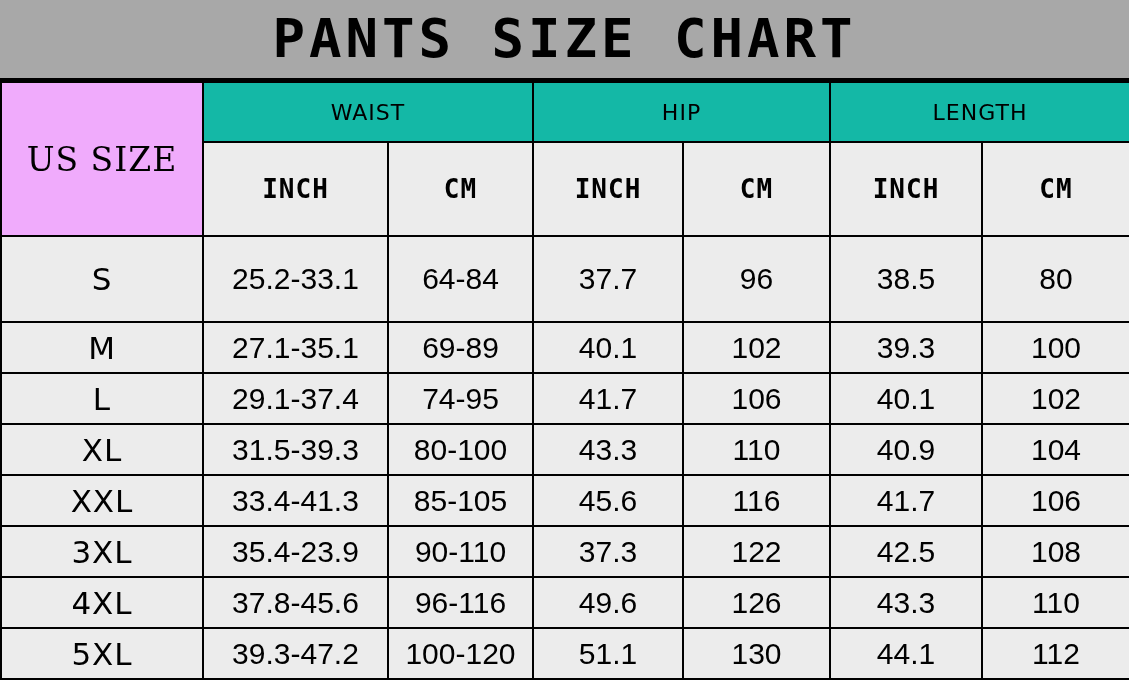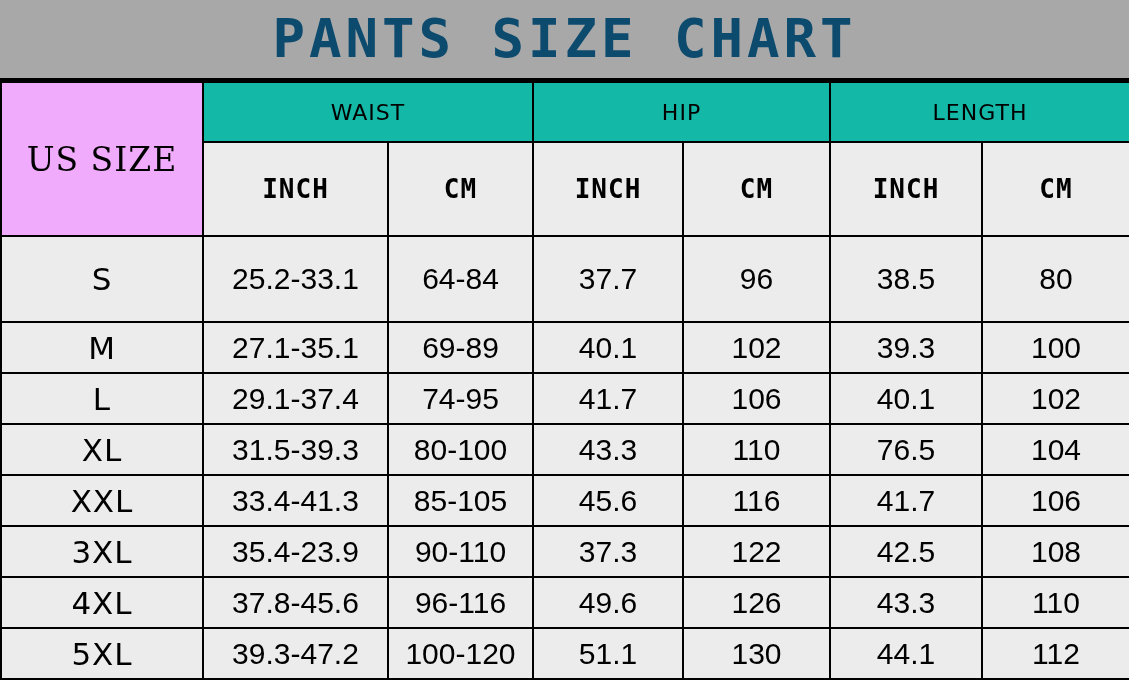--- a/index.html
+++ b/index.html
@@ -27,21 +27,21 @@
     align-items: center;
     justify-content: center;
     border-bottom: 3px solid #000;
     box-sizing: border-box;
   }
   .title-bar .title-text {
     font-family: "DejaVu Sans Mono", monospace;
     font-weight: bold;
     font-size: 54px;
     letter-spacing: 4px;
-    color: #0c4a6e;
+    color: #000000;
     line-height: 1;
   }
   table.size-table {
     border-collapse: collapse;
     width: 100%;
     table-layout: fixed;
     flex: 1;
   }
   table.size-table td,
   table.size-table th {
@@ -164,21 +164,21 @@
           <td>106</td>
           <td>40.1</td>
           <td>102</td>
         </tr>
         <tr>
           <td class="size-label">XL</td>
           <td>31.5-39.3</td>
           <td>80-100</td>
           <td>43.3</td>
           <td>110</td>
-          <td>76.5</td>
+          <td>40.9</td>
           <td>104</td>
         </tr>
         <tr>
           <td class="size-label">XXL</td>
           <td>33.4-41.3</td>
           <td>85-105</td>
           <td>45.6</td>
           <td>116</td>
           <td>41.7</td>
           <td>106</td>

